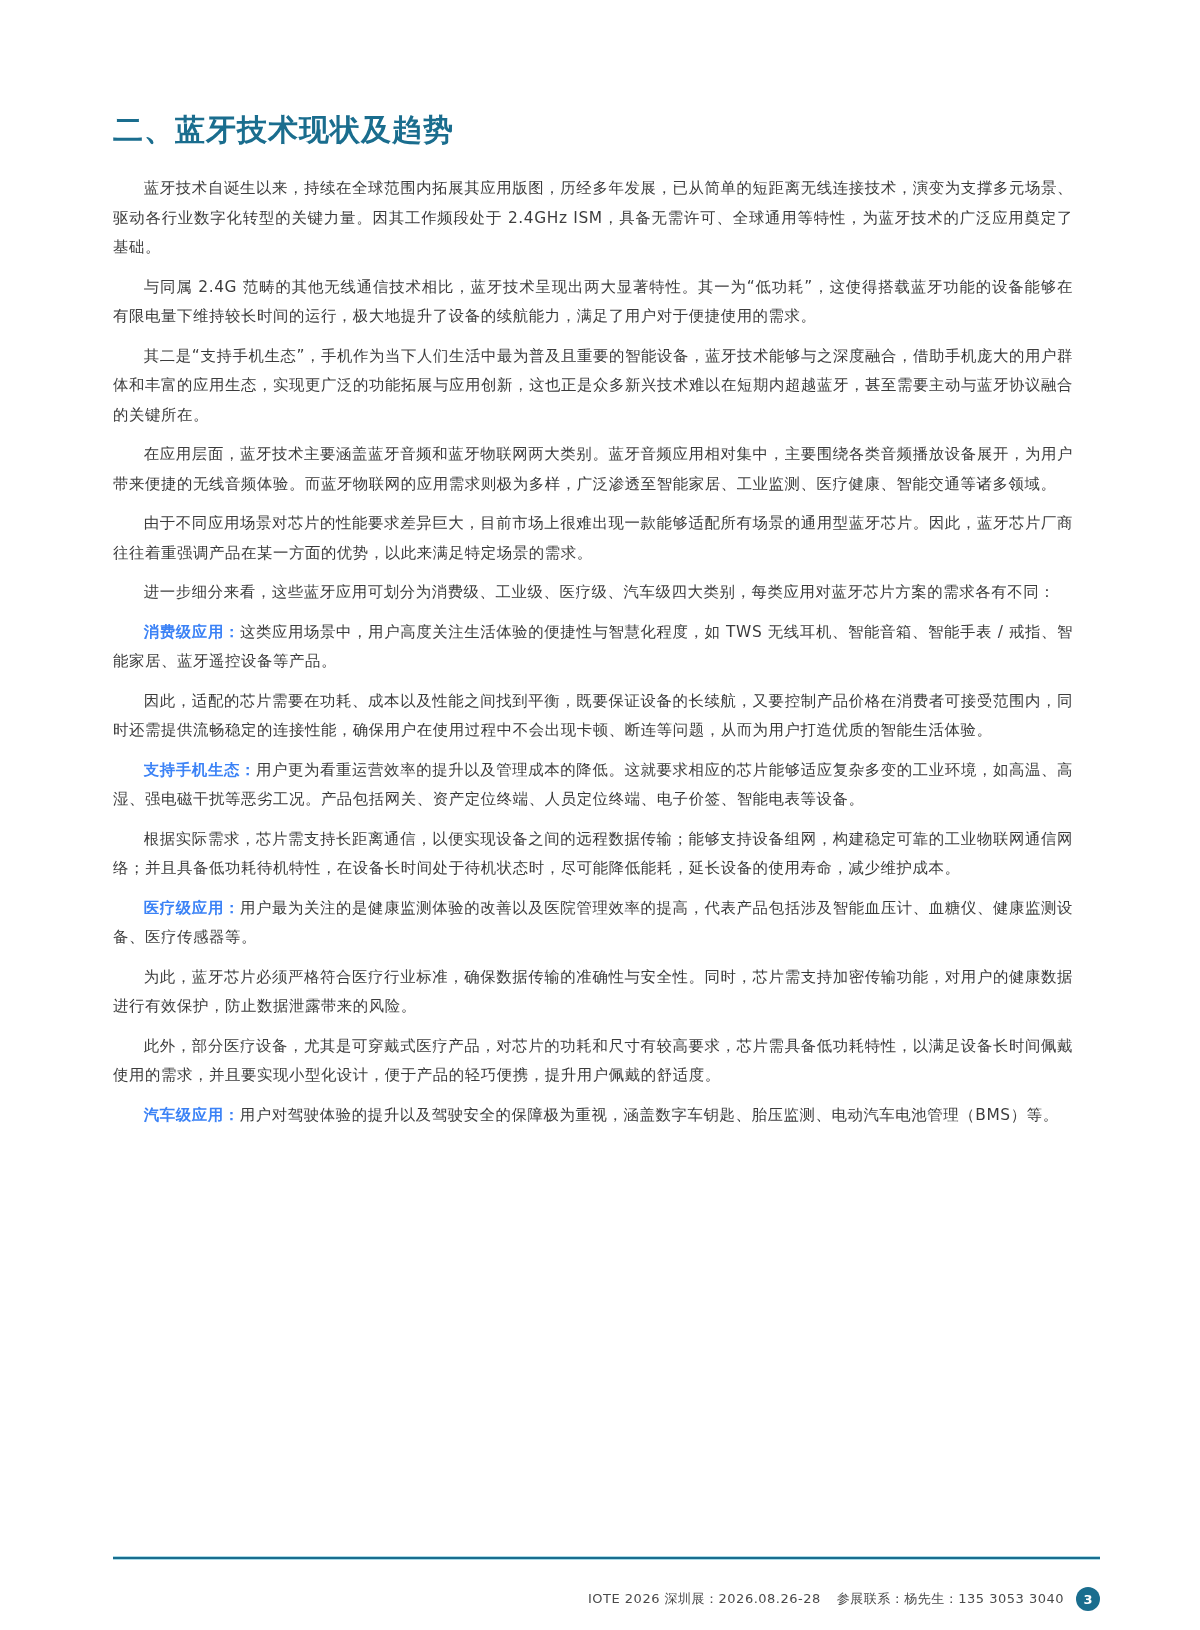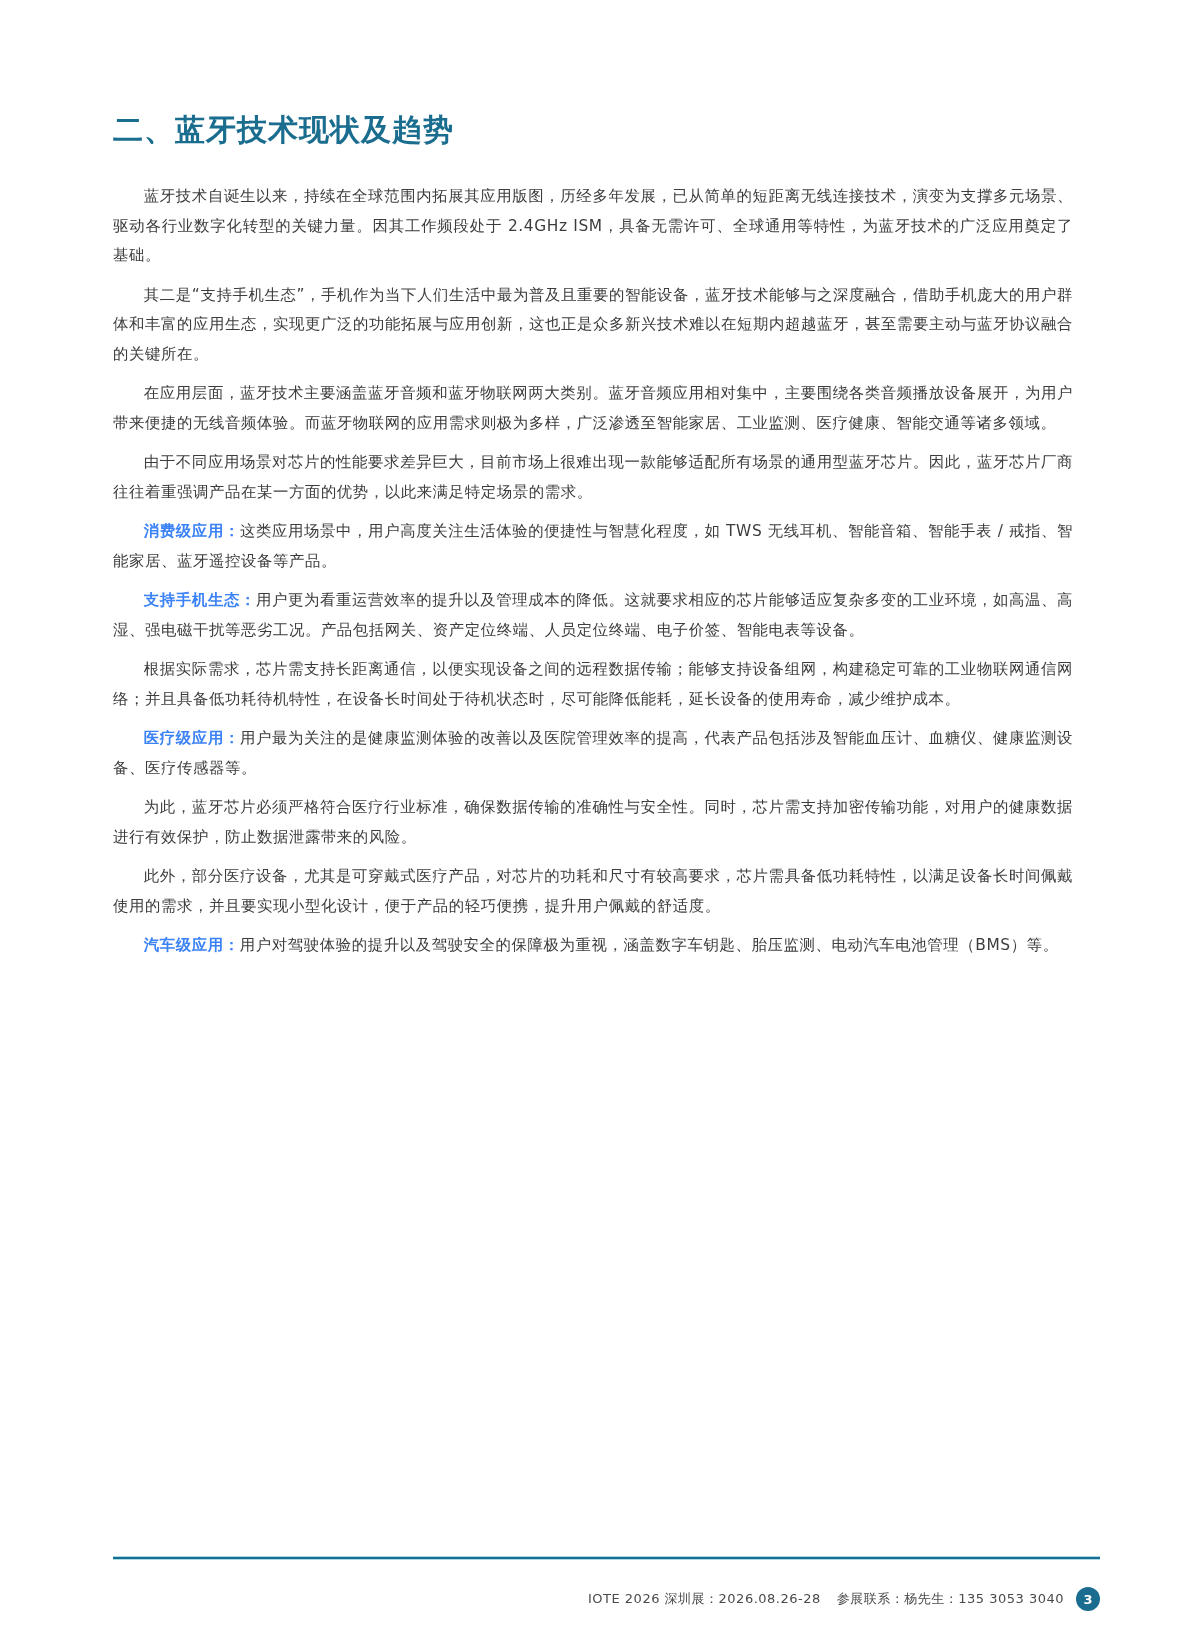--- a/index.html
+++ b/index.html
@@ -29,21 +29,21 @@
       font-size: 30px;
       font-weight: bold;
       color: #1a6d8e;
       letter-spacing: 1px;
       line-height: 44px;
       white-space: nowrap;
     }
     .body-text {
       position: absolute;
       left: 113px;
-      top: 182px;
+      top: 174px;
       width: 960px;
     }
     .para {
       margin: 0 0 10px 0;
       font-size: 15.4px;
       line-height: 29.5px;
       text-indent: 2em;
       text-align: justify;
       color: #3c3c3c;
       letter-spacing: 0.6px;
@@ -94,24 +94,27 @@
     }
   </style>
 </head>
 <body>
 
 <div class="page">
   <h1 class="title">二、蓝牙技术现状及趋势</h1>
 
   <div class="body-text">
     <p class="para"><span class="lead"></span><span>蓝牙技术自诞生以来，持续在全球范围内拓展其应用版图，历经多年发展，已从简单的短距离无线连接技术，演变为支撑多元场景、驱动各行业数字化转型的关键力量。因其工作频段处于 2.4GHz ISM，具备无需许可、全球通用等特性，为蓝牙技术的广泛应用奠定了基础。</span></p>
+    <p class="para"><span class="lead"></span><span>与同属 2.4G 范畴的其他无线通信技术相比，蓝牙技术呈现出两大显著特性。其一为“低功耗”，这使得搭载蓝牙功能的设备能够在有限电量下维持较长时间的运行，极大地提升了设备的续航能力，满足了用户对于便捷使用的需求。</span></p>
     <p class="para"><span class="lead"></span><span>其二是“支持手机生态”，手机作为当下人们生活中最为普及且重要的智能设备，蓝牙技术能够与之深度融合，借助手机庞大的用户群体和丰富的应用生态，实现更广泛的功能拓展与应用创新，这也正是众多新兴技术难以在短期内超越蓝牙，甚至需要主动与蓝牙协议融合的关键所在。</span></p>
     <p class="para"><span class="lead"></span><span>在应用层面，蓝牙技术主要涵盖蓝牙音频和蓝牙物联网两大类别。蓝牙音频应用相对集中，主要围绕各类音频播放设备展开，为用户带来便捷的无线音频体验。而蓝牙物联网的应用需求则极为多样，广泛渗透至智能家居、工业监测、医疗健康、智能交通等诸多领域。</span></p>
     <p class="para"><span class="lead"></span><span>由于不同应用场景对芯片的性能要求差异巨大，目前市场上很难出现一款能够适配所有场景的通用型蓝牙芯片。因此，蓝牙芯片厂商往往着重强调产品在某一方面的优势，以此来满足特定场景的需求。</span></p>
+    <p class="para"><span class="lead"></span><span>进一步细分来看，这些蓝牙应用可划分为消费级、工业级、医疗级、汽车级四大类别，每类应用对蓝牙芯片方案的需求各有不同：</span></p>
     <p class="para"><span class="lead">消费级应用：</span><span>这类应用场景中，用户高度关注生活体验的便捷性与智慧化程度，如 TWS 无线耳机、智能音箱、智能手表 / 戒指、智能家居、蓝牙遥控设备等产品。</span></p>
+    <p class="para"><span class="lead"></span><span>因此，适配的芯片需要在功耗、成本以及性能之间找到平衡，既要保证设备的长续航，又要控制产品价格在消费者可接受范围内，同时还需提供流畅稳定的连接性能，确保用户在使用过程中不会出现卡顿、断连等问题，从而为用户打造优质的智能生活体验。</span></p>
     <p class="para"><span class="lead">支持手机生态：</span><span>用户更为看重运营效率的提升以及管理成本的降低。这就要求相应的芯片能够适应复杂多变的工业环境，如高温、高湿、强电磁干扰等恶劣工况。产品包括网关、资产定位终端、人员定位终端、电子价签、智能电表等设备。</span></p>
     <p class="para"><span class="lead"></span><span>根据实际需求，芯片需支持长距离通信，以便实现设备之间的远程数据传输；能够支持设备组网，构建稳定可靠的工业物联网通信网络；并且具备低功耗待机特性，在设备长时间处于待机状态时，尽可能降低能耗，延长设备的使用寿命，减少维护成本。</span></p>
     <p class="para"><span class="lead">医疗级应用：</span><span>用户最为关注的是健康监测体验的改善以及医院管理效率的提高，代表产品包括涉及智能血压计、血糖仪、健康监测设备、医疗传感器等。</span></p>
     <p class="para"><span class="lead"></span><span>为此，蓝牙芯片必须严格符合医疗行业标准，确保数据传输的准确性与安全性。同时，芯片需支持加密传输功能，对用户的健康数据进行有效保护，防止数据泄露带来的风险。</span></p>
     <p class="para"><span class="lead"></span><span>此外，部分医疗设备，尤其是可穿戴式医疗产品，对芯片的功耗和尺寸有较高要求，芯片需具备低功耗特性，以满足设备长时间佩戴使用的需求，并且要实现小型化设计，便于产品的轻巧便携，提升用户佩戴的舒适度。</span></p>
     <p class="para"><span class="lead">汽车级应用：</span><span>用户对驾驶体验的提升以及驾驶安全的保障极为重视，涵盖数字车钥匙、胎压监测、电动汽车电池管理（BMS）等。</span></p>
   </div>
 
   <div class="footer-line"></div>
 

